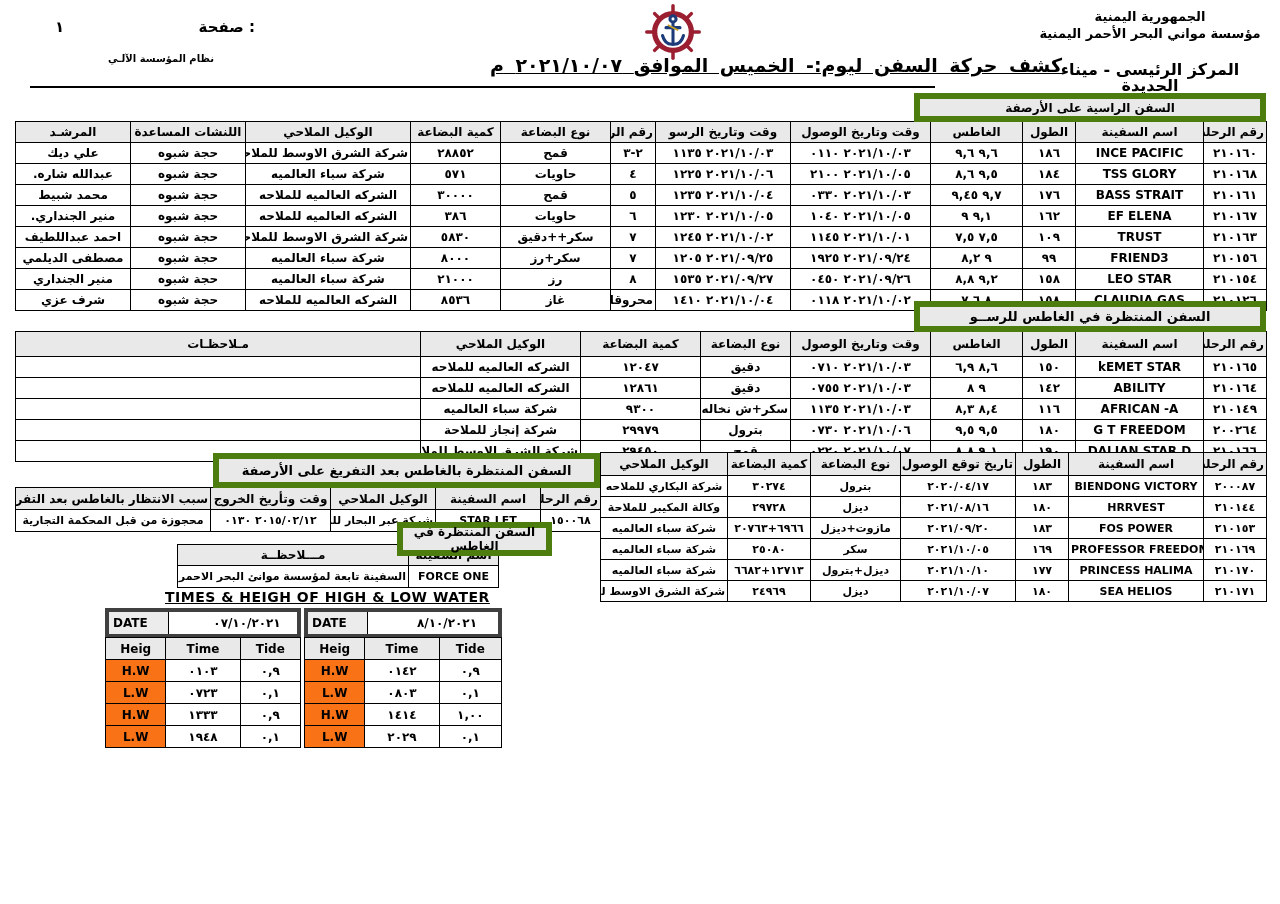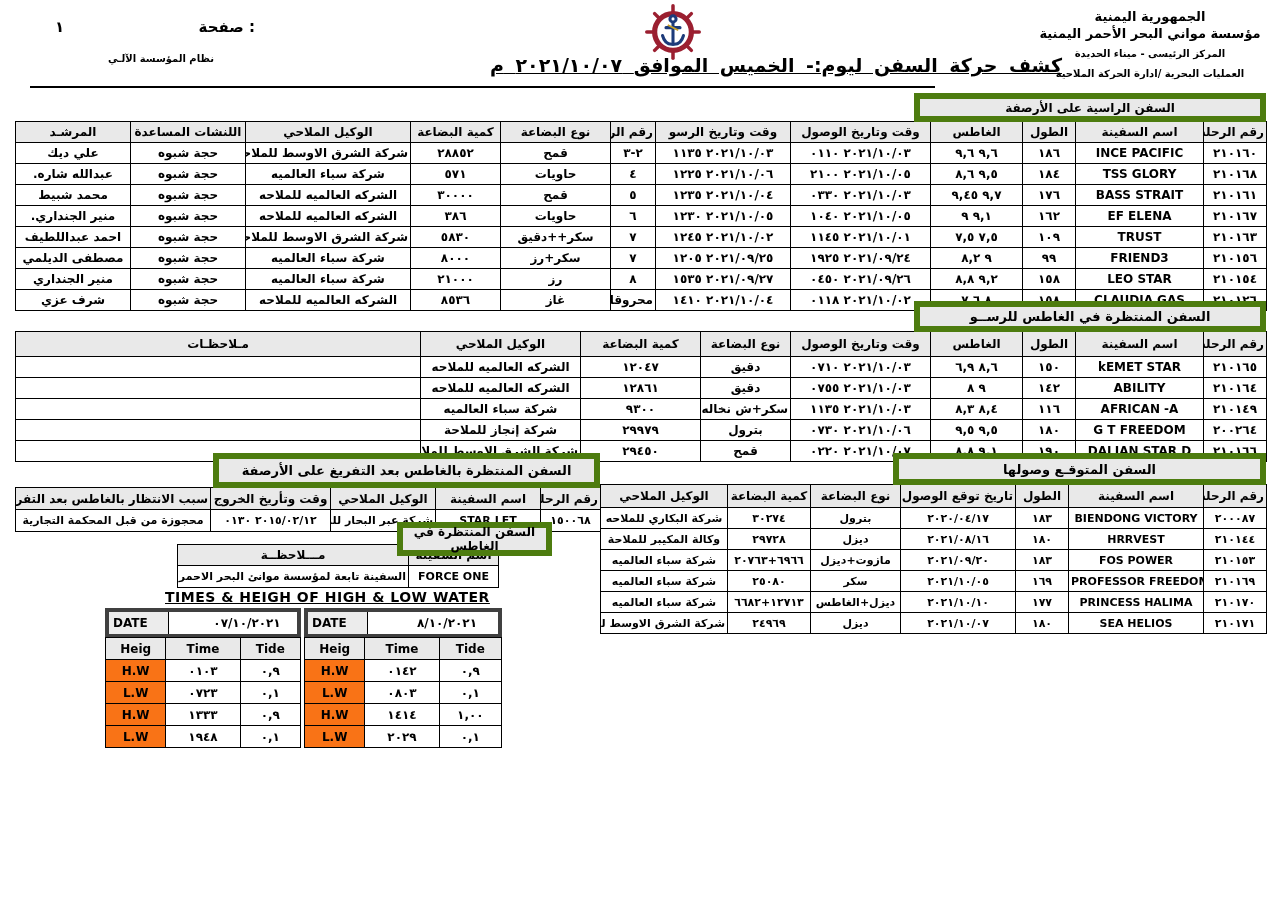--- a/index.html
+++ b/index.html
@@ -3,21 +3,21 @@
 <meta charset="utf-8">
 <style>
   html,body{margin:0;padding:0;background:#888;}
   .page{position:relative;width:1280px;height:904px;background:#ffffff;
         font-family:"DejaVu Sans",sans-serif;font-weight:bold;color:#000;overflow:hidden;margin:0 auto;}
   .abs{position:absolute;}
 
   
   .org{left:1030px;top:8px;width:240px;text-align:center;direction:rtl;}
   .org .l1{font-size:13px;line-height:17px;}
-  .org .l2{font-size:10px;line-height:16px;margin-top:4px;}
+  .org .l2{font-size:16px;line-height:16px;margin-top:20px;}
   .logo{left:645px;top:4px;width:56px;height:56px;}
   .pageno{left:55px;top:18px;width:200px;display:flex;justify-content:space-between;
           font-size:15px;direction:ltr;}
   .sysname{left:108px;top:53px;font-size:10px;direction:rtl;}
   .rtitle{left:626px;top:54px;width:436px;text-align:center;font-size:19px;direction:rtl;
           text-decoration:underline;word-spacing:5px;white-space:nowrap;}
   .hrule{left:30px;top:86px;width:905px;border-top:2px solid #000;height:0;}
 
   
   .tsec{position:absolute;}
@@ -363,21 +363,20 @@
               <td dir="rtl">شركة عبر البحار للملاحه</td>
               <td dir="ltr">٢٠١٥/٠٢/١٢ ٠١٣٠</td>
               <td dir="rtl">محجوزة من قبل المحكمة التجارية</td>
             </tr>
           </tbody>
         </table>
       </div>
   </div>
 
   <div class="tsec" style="left:600px;top:453px;width:666px;">
-    <div class="tband" style="width:361px;height:20px;">السفن المتوقـع وصولها</div>
     <div class="gridwrap rh21 hh23 small">
         <table>
           <colgroup>
             <col style="width: 63px;">
             <col style="width: 135px;">
             <col style="width: 53px;">
             <col style="width: 115px;">
             <col style="width: 90px;">
             <col style="width: 83px;">
             <col style="width: 127px;">
@@ -428,21 +427,21 @@
               <td dir="ltr">٢٠٢١/١٠/٠٥</td>
               <td dir="rtl">سكر</td>
               <td dir="ltr">٢٥٠٨٠</td>
               <td dir="rtl">شركة سباء العالميه</td>
             </tr>
             <tr>
               <td dir="ltr">٢١٠١٧٠</td>
               <td dir="ltr">PRINCESS HALIMA</td>
               <td dir="ltr">١٧٧</td>
               <td dir="ltr">٢٠٢١/١٠/١٠</td>
-              <td dir="rtl">ديزل+الغاطس</td>
+              <td dir="rtl">ديزل+بترول</td>
               <td dir="ltr">١٢٧١٣+٦٦٨٢</td>
               <td dir="rtl">شركة سباء العالميه</td>
             </tr>
             <tr>
               <td dir="ltr">٢١٠١٧١</td>
               <td dir="ltr">SEA HELIOS</td>
               <td dir="ltr">١٨٠</td>
               <td dir="ltr">٢٠٢١/١٠/٠٧</td>
               <td dir="rtl">ديزل</td>
               <td dir="ltr">٢٤٩٦٩</td>

